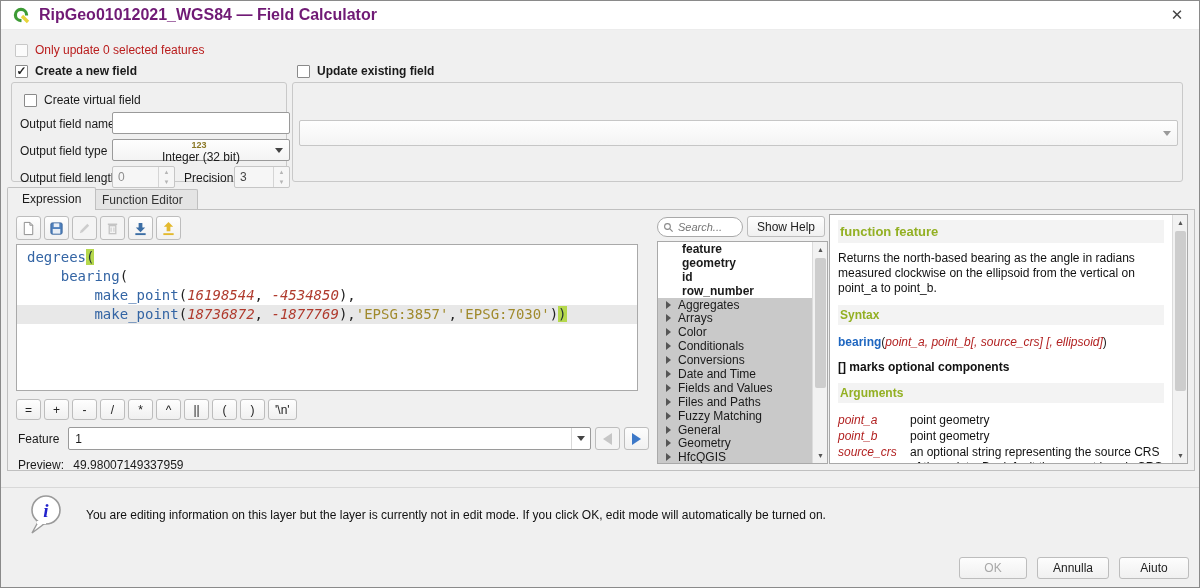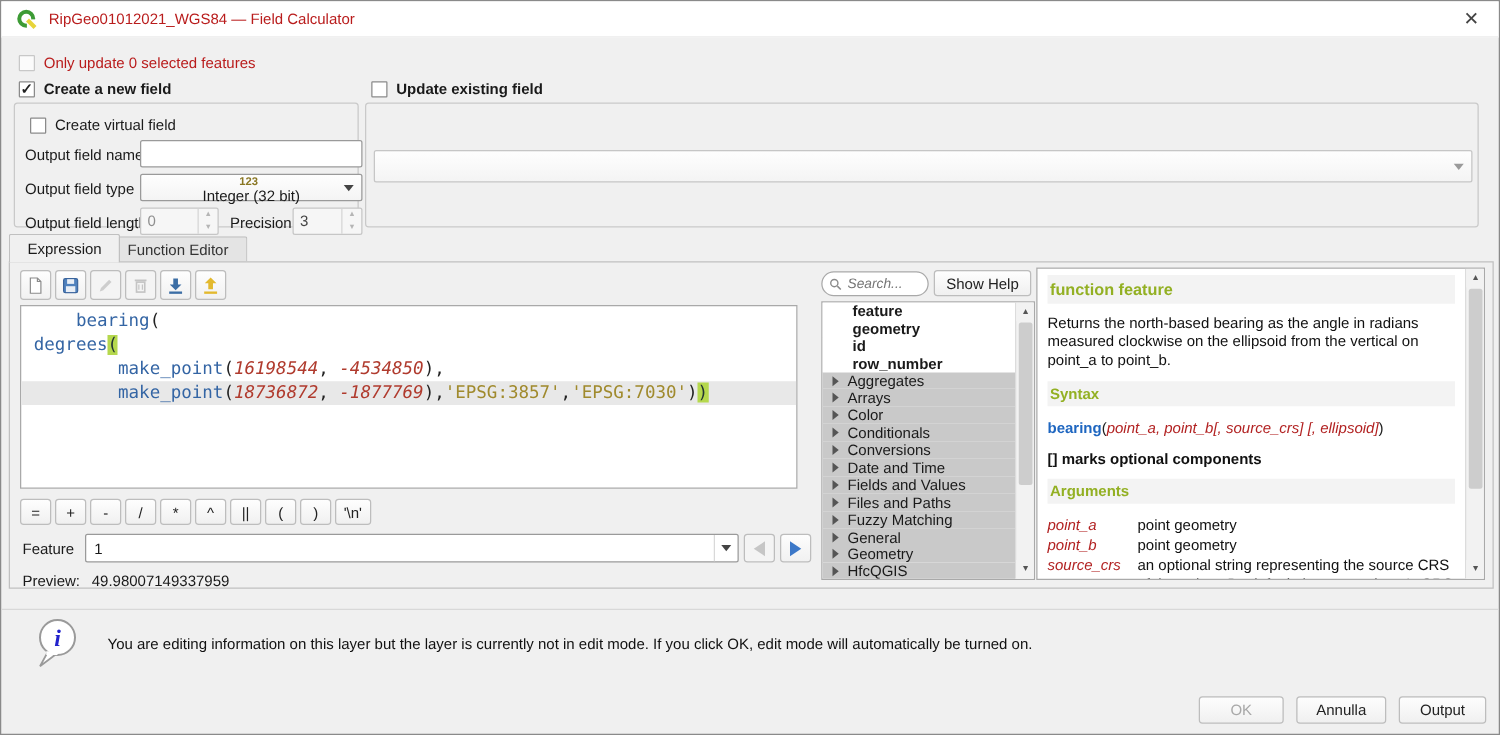--- a/index.html
+++ b/index.html
@@ -5,21 +5,21 @@
   * { margin:0; padding:0; box-sizing:border-box; }
   html,body { background:#cfcfcf; }
   .win {
     position:relative; width:1200px; height:588px;
     background:#f0f0f0; border:1px solid #8a8a8a;
     font-family:"Liberation Sans", sans-serif; font-size:12px; color:#1a1a1a;
     overflow:hidden;
   }
   
   .titlebar { position:absolute; left:0; top:0; right:0; height:29px; background:#ffffff; border-bottom:1px solid #ececec; display:flex; align-items:center; padding-left:12px; gap:9px; }
-  .title { font-weight:400; font-size:12px; color:#b91c1c; }
+  .title { font-weight:700; font-size:16px; color:#701a75; }
   .close-btn { position:absolute; right:0; top:0; width:44px; height:28px; display:flex; align-items:center; justify-content:center; font-size:15px; color:#444; cursor:default; background:transparent; border:none; }
   
   .cbrow { position:absolute; display:flex; align-items:center; gap:7px; }
   .cb { width:13px; height:13px; background:#fff; border:1px solid #8a8a8a; border-radius:1px; display:inline-flex; align-items:center; justify-content:center; font-size:12px; font-weight:700; color:#222; line-height:1; }
   .cb.checked::after { content:"✓"; margin-top:-1px; }
   .cb.disabled { border-color:#c8c8c8; background:#fbfbfb; }
   .lbl-bold { font-weight:700; }
   .lbl-dis { color:#b91c1c; }
   
   .groupbox { position:absolute; border:1px solid #c9c9c9; border-radius:3px; background:#f0f0f0; }
@@ -217,22 +217,22 @@
       </div>
       <div class="tool-btn">
         <svg width="15" height="15" viewBox="0 0 16 16">
             <path d="M8 1 l5 5 h-3 v5 h-4 v-5 h-3 z" fill="#e3b92e"></path>
             <rect x="2.5" y="13" width="11" height="2" fill="#e3b92e"></rect>
           </svg>
       </div>
     </div>
 
     <div class="code-editor">
+        <div class="code-line"><span class="tk-fn">degrees</span><span class="tk-parenhl">(</span></div>
         <div class="code-line"><span class="tk-ws">    </span><span class="tk-fn">bearing</span><span class="tk-plain">(</span></div>
-        <div class="code-line"><span class="tk-fn">degrees</span><span class="tk-parenhl">(</span></div>
         <div class="code-line"><span class="tk-ws">        </span><span class="tk-fn">make_point</span><span class="tk-plain">(</span><span class="tk-num">16198544</span><span class="tk-plain">, </span><span class="tk-num">-4534850</span><span class="tk-plain">),</span></div>
         <div class="code-line current"><span class="tk-ws">        </span><span class="tk-fn">make_point</span><span class="tk-plain">(</span><span class="tk-num">18736872</span><span class="tk-plain">, </span><span class="tk-num">-1877769</span><span class="tk-plain">),</span><span class="tk-str">'EPSG:3857'</span><span class="tk-plain">,</span><span class="tk-str">'EPSG:7030'</span><span class="tk-plain">)</span><span class="tk-parenhl">)</span></div>
       </div>
 
     <div class="ops">
         <button class="op-btn">=</button>
         <button class="op-btn">+</button>
         <button class="op-btn">-</button>
         <button class="op-btn">/</button>
         <button class="op-btn">*</button>
@@ -374,15 +374,15 @@
       <circle cx="19" cy="17" r="14" fill="#ffffff" stroke="#9a9a9a" stroke-width="1.6"></circle>
       <path d="M11 29 L5 40 L17 31 Z" fill="#ffffff" stroke="#9a9a9a" stroke-width="1.4"></path>
       <rect x="10" y="28" width="9" height="3" fill="#ffffff"></rect>
       <text x="19" y="24" text-anchor="middle" font-family="Liberation Serif, serif" font-size="19" font-weight="bold" font-style="italic" fill="#2222cc">i</text>
     </svg>
   </div>
   <div class="info-msg">You are editing information on this layer but the layer is currently not in edit mode. If you click OK, edit mode will automatically be turned on.</div>
 
   <button class="dlg-btn disabled" style="left:958px; width:68px;">OK</button>
   <button class="dlg-btn" style="left:1036px; width:72px;">Annulla</button>
-  <button class="dlg-btn" style="left:1118px; width:70px;">Output</button>
+  <button class="dlg-btn" style="left:1118px; width:70px;">Aiuto</button>
 
 </div>
 
 </body></html>

